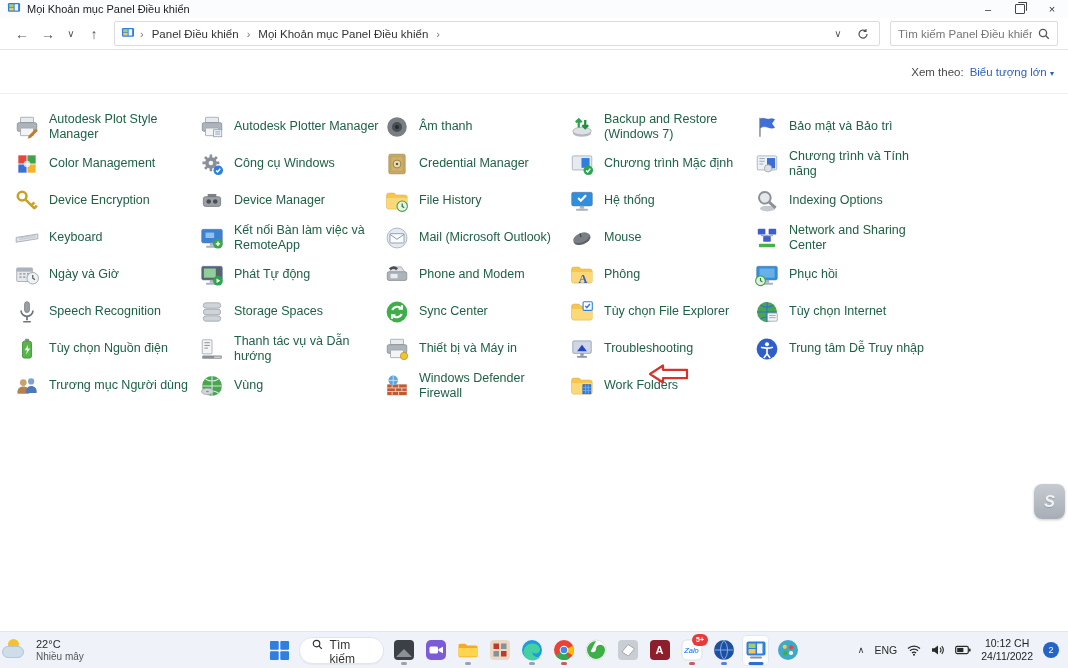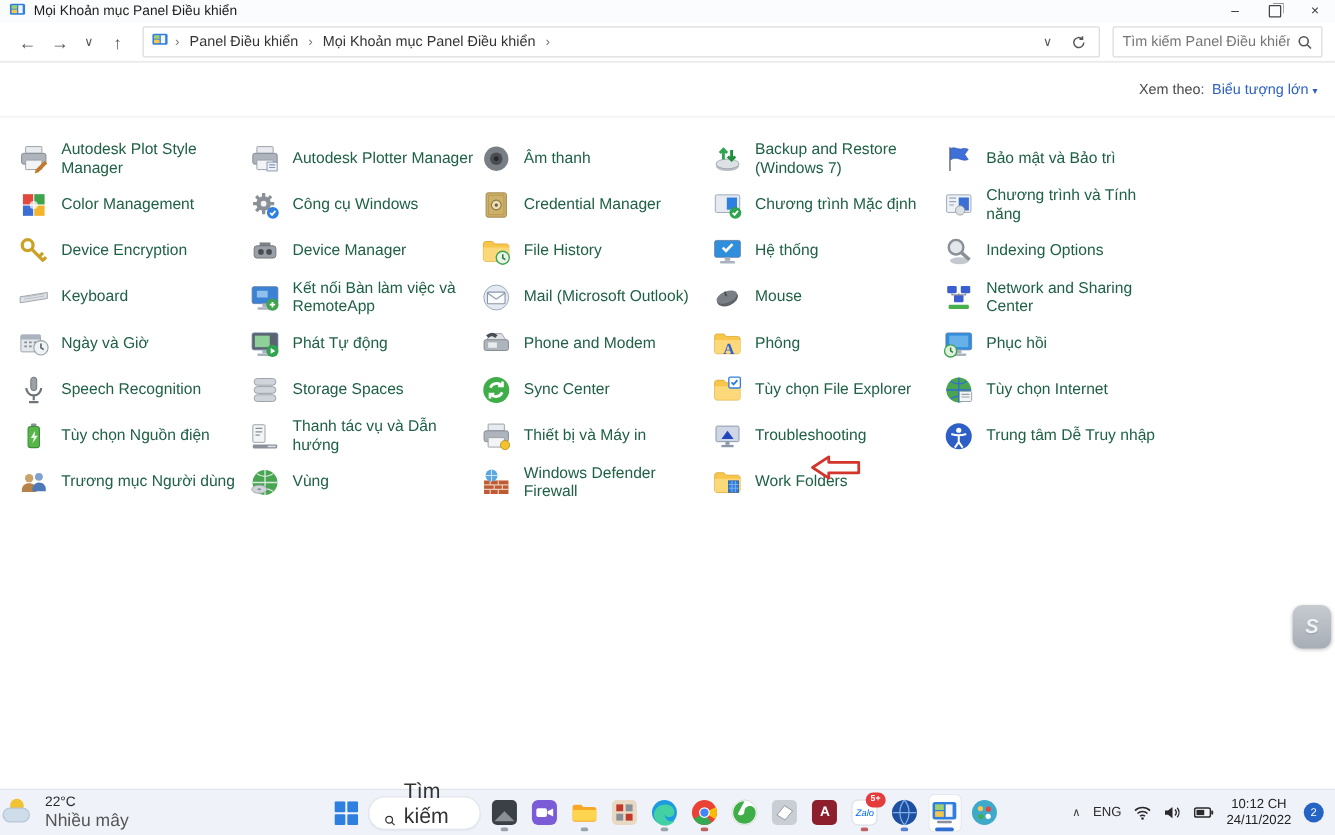--- a/index.html
+++ b/index.html
@@ -44,25 +44,25 @@
   .floatw span{font-size:16px;font-weight:bold;font-style:italic;color:#eef1f5;text-shadow:0 1px 1px rgba(0,0,0,.2)}
   
   .taskbar{position:absolute;left:0;bottom:0;width:100%;height:36px;background:#eff3f9;
            border-top:1px solid rgba(0,0,0,.05);display:flex;align-items:center}
   .weather{display:flex;align-items:center;gap:8px;padding-left:2px;cursor:pointer}
   .wicon{position:relative;width:26px;height:22px}
   .wicon .sun{position:absolute;left:6px;top:0;width:11px;height:11px;border-radius:50%;background:#f2c230}
   .wicon .cloud{position:absolute;left:0;top:7px;width:20px;height:10px;border-radius:8px;background:#cfdcea;border:1px solid #b5c6d8}
   .wtext{display:flex;flex-direction:column;line-height:1.15}
   .wtemp{font-size:11px;color:#2a2a2a}
-  .wcond{font-size:14px;color:#555}
+  .wcond{font-size:10px;color:#555}
   .tb-center{position:absolute;left:50%;transform:translateX(-50%);display:flex;align-items:center;gap:6px}
   .startbtn{width:30px;height:30px;display:flex;align-items:center;justify-content:center;border-radius:5px;cursor:pointer}
-  .searchpill{height:25px;border-radius:13px;background:#fff;border:1px solid #e1e6ee;display:flex;align-items:flex-end;
-              gap:7px;padding:0 12px;font-size:17px;color:#333;cursor:pointer;box-shadow:0 1px 1px rgba(0,0,0,.04)}
+  .searchpill{height:25px;border-radius:13px;background:#fff;border:1px solid #e1e6ee;display:flex;align-items:flex-start;
+              gap:7px;padding:0 12px;font-size:12px;color:#333;cursor:pointer;box-shadow:0 1px 1px rgba(0,0,0,.04)}
   .tb-app{position:relative;width:27px;height:31px;display:flex;align-items:center;justify-content:center;border-radius:5px;cursor:pointer}
   .tb-app.active{background:#fdfdfe;box-shadow:inset 0 0 0 1px #e2e8f0}
   .ind{position:absolute;bottom:1px;left:50%;transform:translateX(-50%);width:6px;height:3px;border-radius:2px;background:#9aa3ad}
   .ind.active{width:15px;background:#2f6fd4}
   .tb-badge{position:absolute;top:-1px;right:-3px;min-width:12px;height:12px;border-radius:7px;background:#e63b3b;
             color:#fff;font-size:7px;font-weight:bold;display:flex;align-items:center;justify-content:center;padding:0 2px}
   .tray{margin-left:auto;display:flex;align-items:center;gap:10px;padding-right:9px}
   .tray-item{display:flex;align-items:center;color:#2a2a2a;cursor:pointer}
   .tray-chevron{font-size:9px;color:#333}
   .tray-lang{font-size:10.5px}

